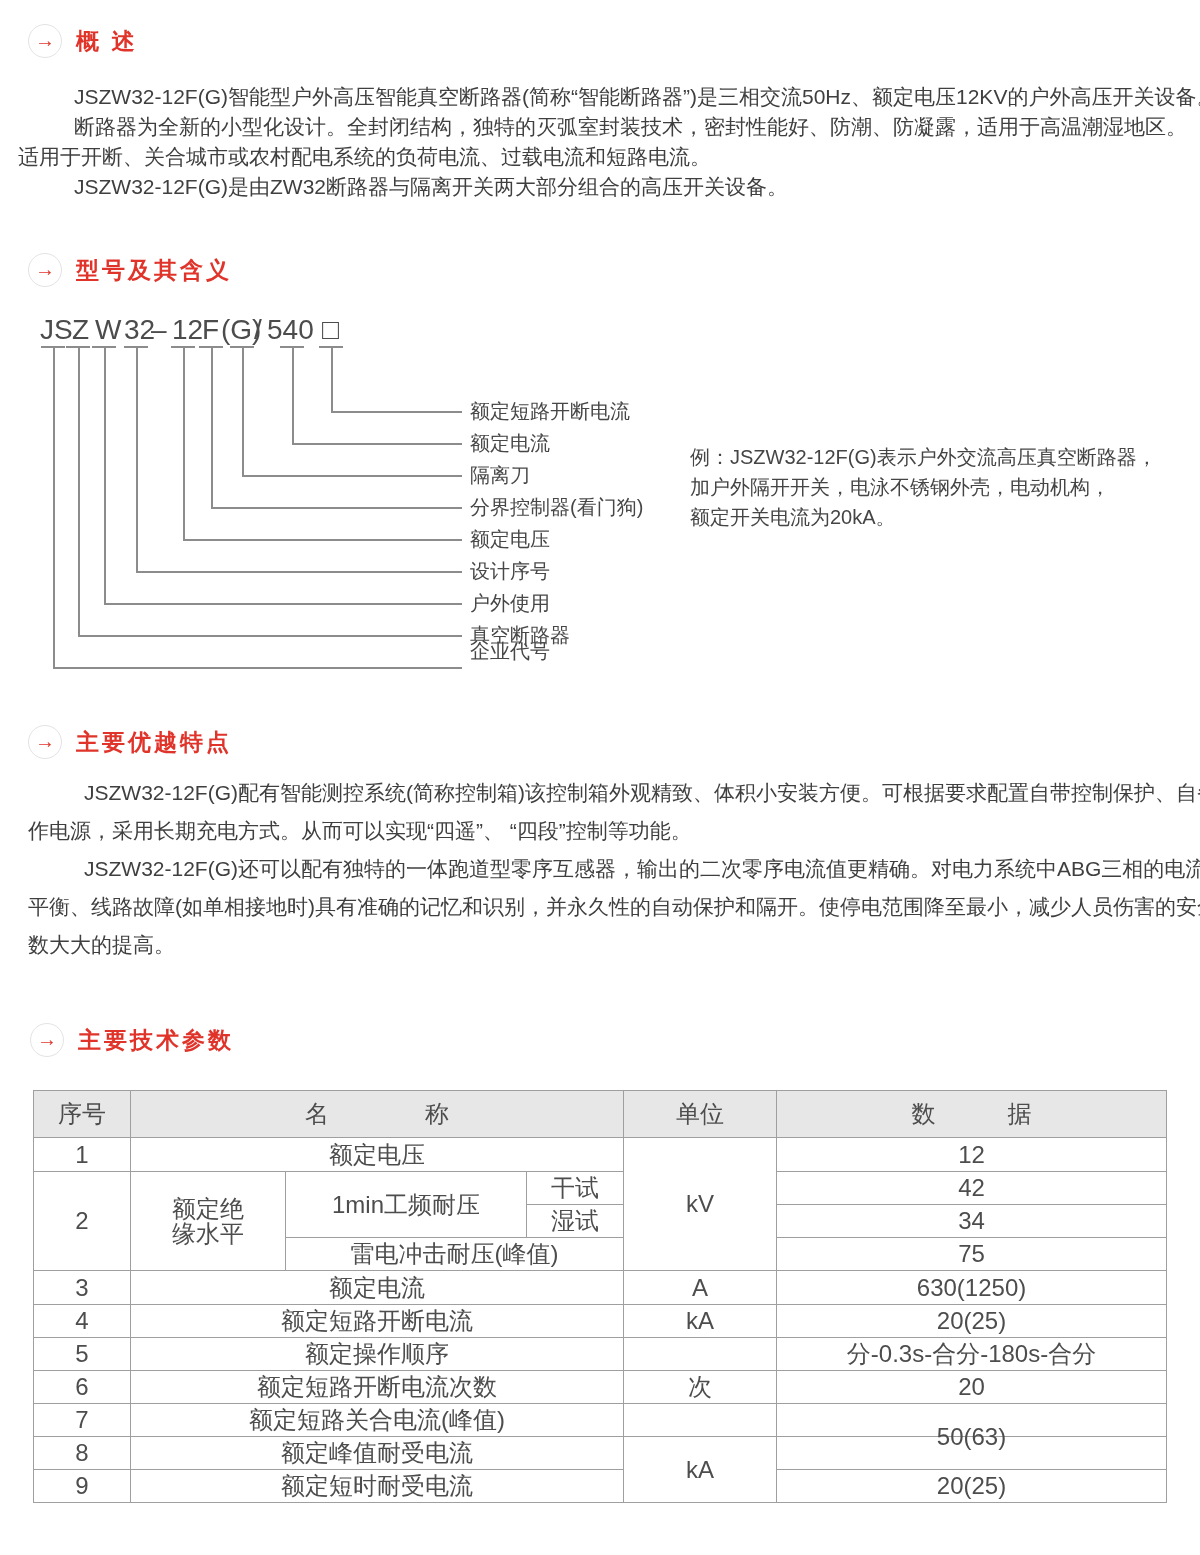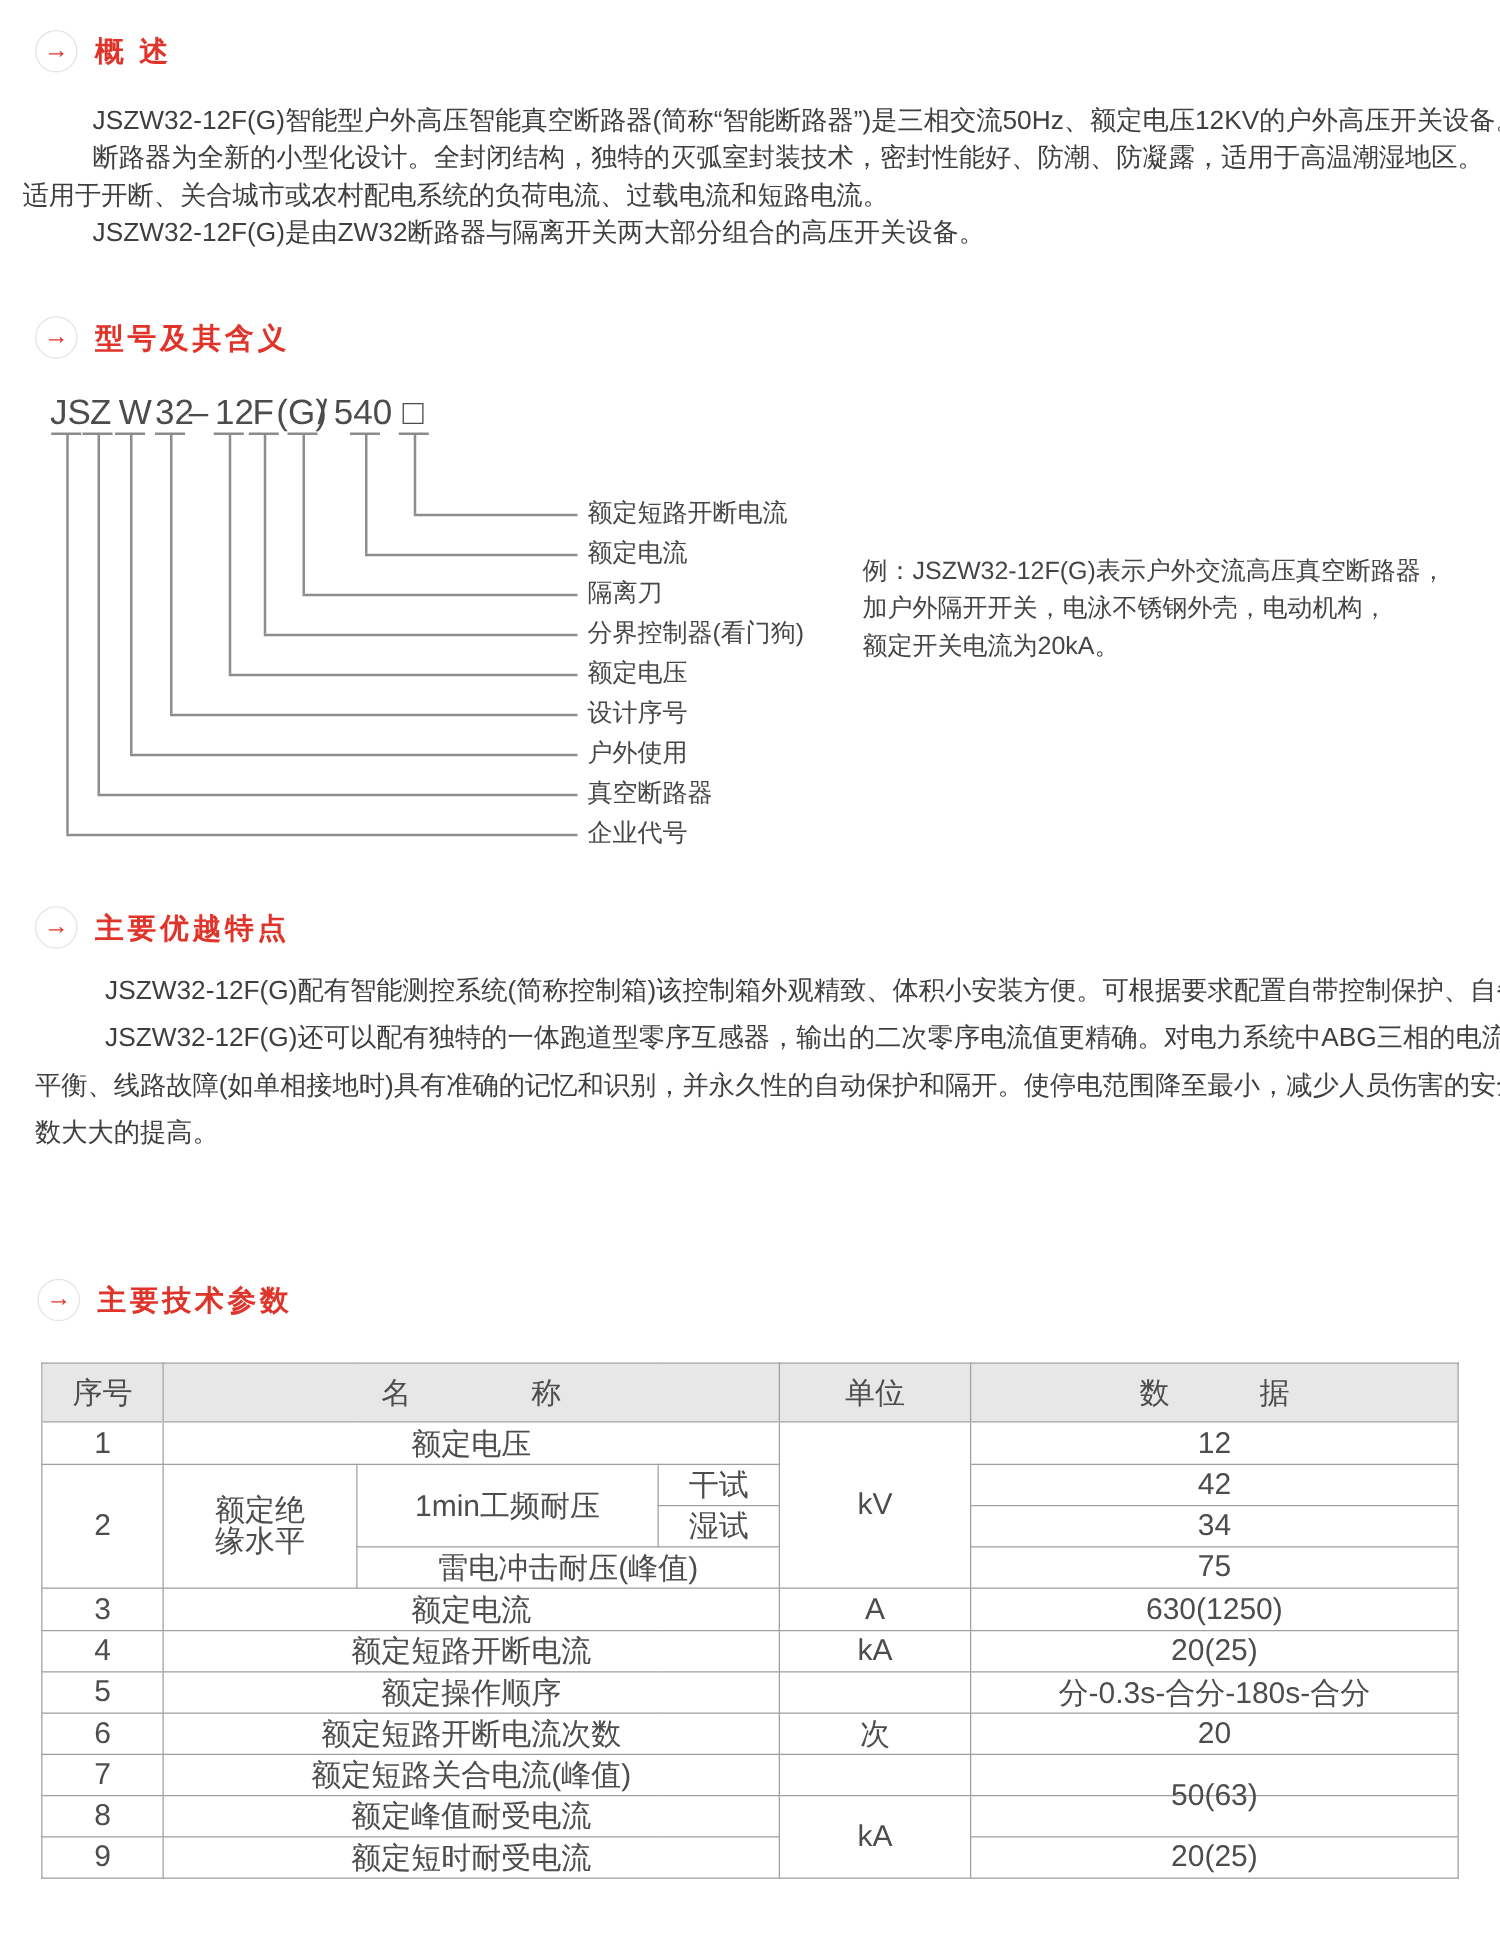--- a/index.html
+++ b/index.html
@@ -116,31 +116,32 @@
     <div class="dline" style="left: 136px; top: 263px; width: 326px; height: 1.5px;"></div>
     <div class="branch-label" style="left: 470px; top: 250px;">设计序号</div>
     <div class="dline" style="left: 104px; top: 40px; width: 1.5px; height: 255px;"></div>
     <div class="dline" style="left: 104px; top: 295px; width: 358px; height: 1.5px;"></div>
     <div class="branch-label" style="left: 470px; top: 282px;">户外使用</div>
     <div class="dline" style="left: 78px; top: 40px; width: 1.5px; height: 287px;"></div>
     <div class="dline" style="left: 78px; top: 327px; width: 384px; height: 1.5px;"></div>
     <div class="branch-label" style="left: 470px; top: 314px;">真空断路器</div>
     <div class="dline" style="left: 53px; top: 40px; width: 1.5px; height: 319px;"></div>
     <div class="dline" style="left: 53px; top: 359px; width: 409px; height: 1.5px;"></div>
-    <div class="branch-label" style="left: 470px; top: 346px;">企业代号</div>
+    <div class="branch-label" style="left: 470px; top: 330px;">企业代号</div>
   </div>
 
 <div class="sec-head" style="left:28px;top:725px;">
   <div class="arrow-circle">
       <span>→</span>
     </div>
   <div class="sec-title">主要优越特点</div>
 </div>
 <div class="tblock features" style="left:28px;top:774px;width:1165px;">
     <div class="tline indent">JSZW32-12F(G)配有智能测控系统(简称控制箱)该控制箱外观精致、体积小安装方便。可根据要求配置自带控制保护、自备操</div>
+    <div class="tline">作电源，采用长期充电方式。从而可以实现“四遥”、 “四段”控制等功能。</div>
     <div class="tline indent">JSZW32-12F(G)还可以配有独特的一体跑道型零序互感器，输出的二次零序电流值更精确。对电力系统中ABG三相的电流不</div>
     <div class="tline">平衡、线路故障(如单相接地时)具有准确的记忆和识别，并永久性的自动保护和隔开。使停电范围降至最小，减少人员伤害的安全系</div>
     <div class="tline">数大大的提高。</div>
   </div>
 
 <div class="sec-head" style="left:30px;top:1023px;">
   <div class="arrow-circle">
       <span>→</span>
     </div>
   <div class="sec-title">主要技术参数</div>

